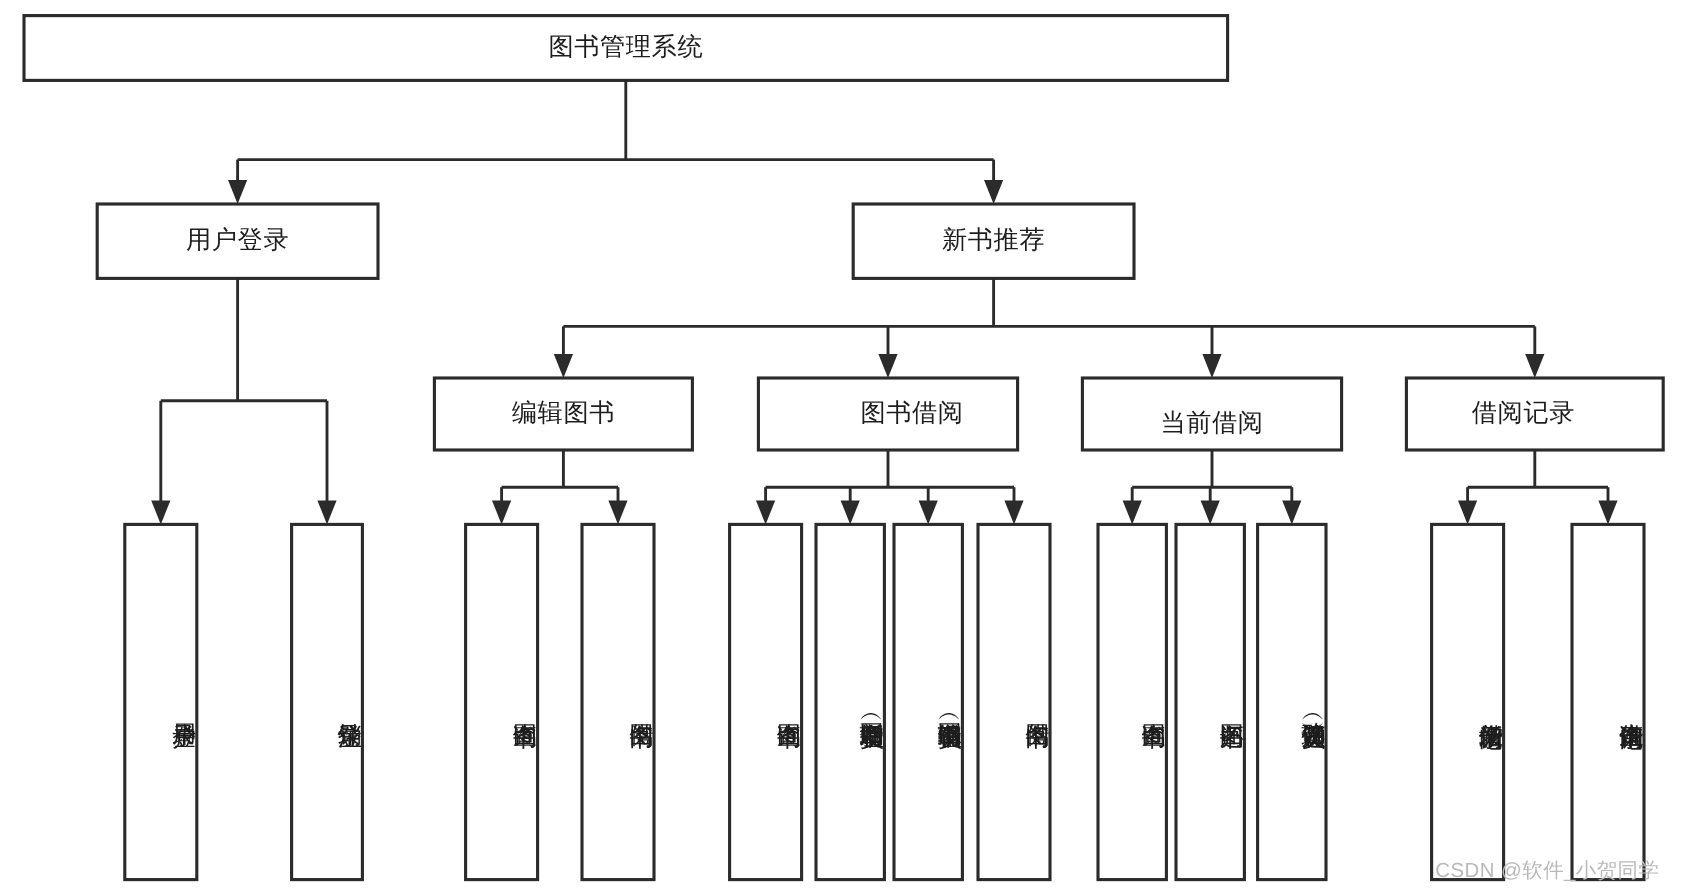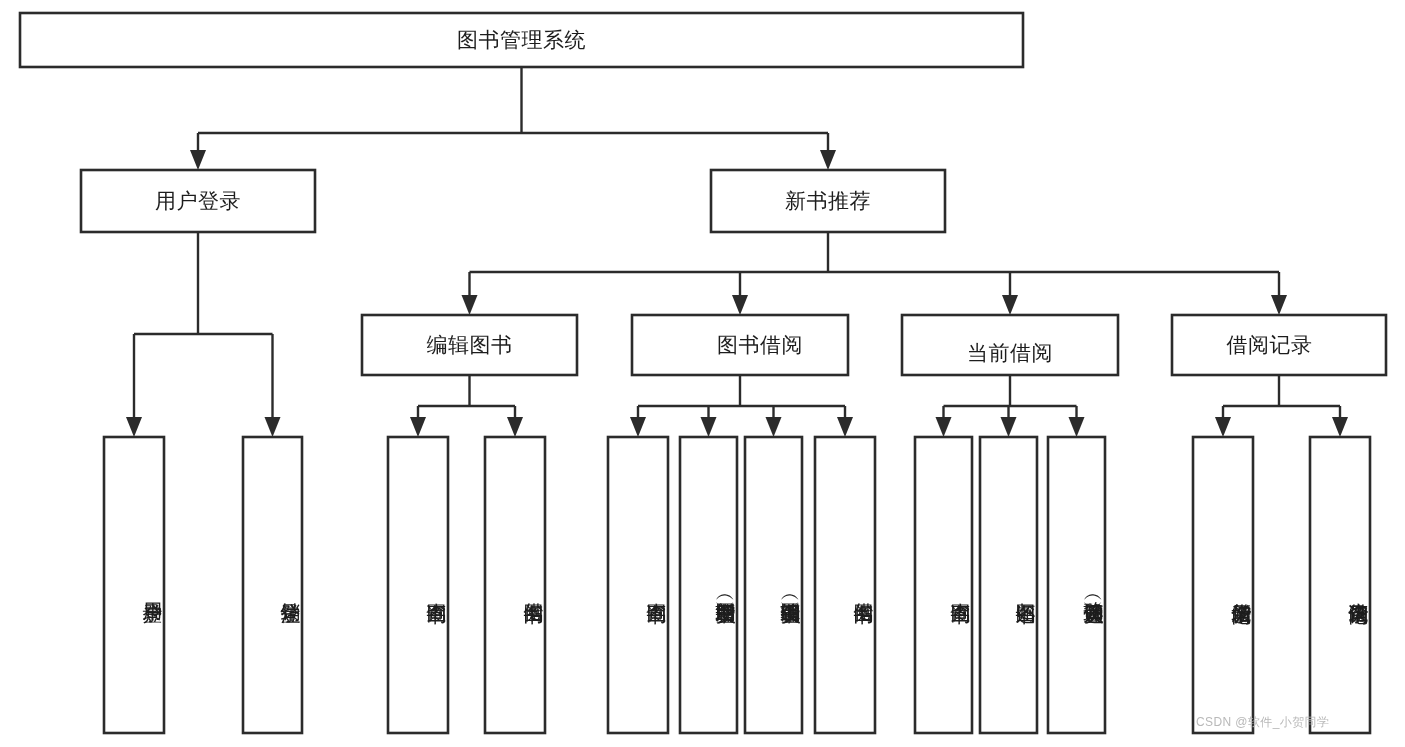--- a/index.html
+++ b/index.html
@@ -63,21 +63,21 @@
     line-height: 1.18;
     align-items: flex-start;
     justify-content: center;
     padding-top: 6px;
     box-sizing: border-box;
   }
   .watermark {
     position: absolute;
     left: 1196px;
     top: 714px;
-    font-size: 12px;
+    font-size: 17px;
     color: #b9b9b9;
     white-space: nowrap;
     letter-spacing: 0.4px;
   }
 </style>
 </head>
 <body>
 
 <div id="diagram-root">
 

